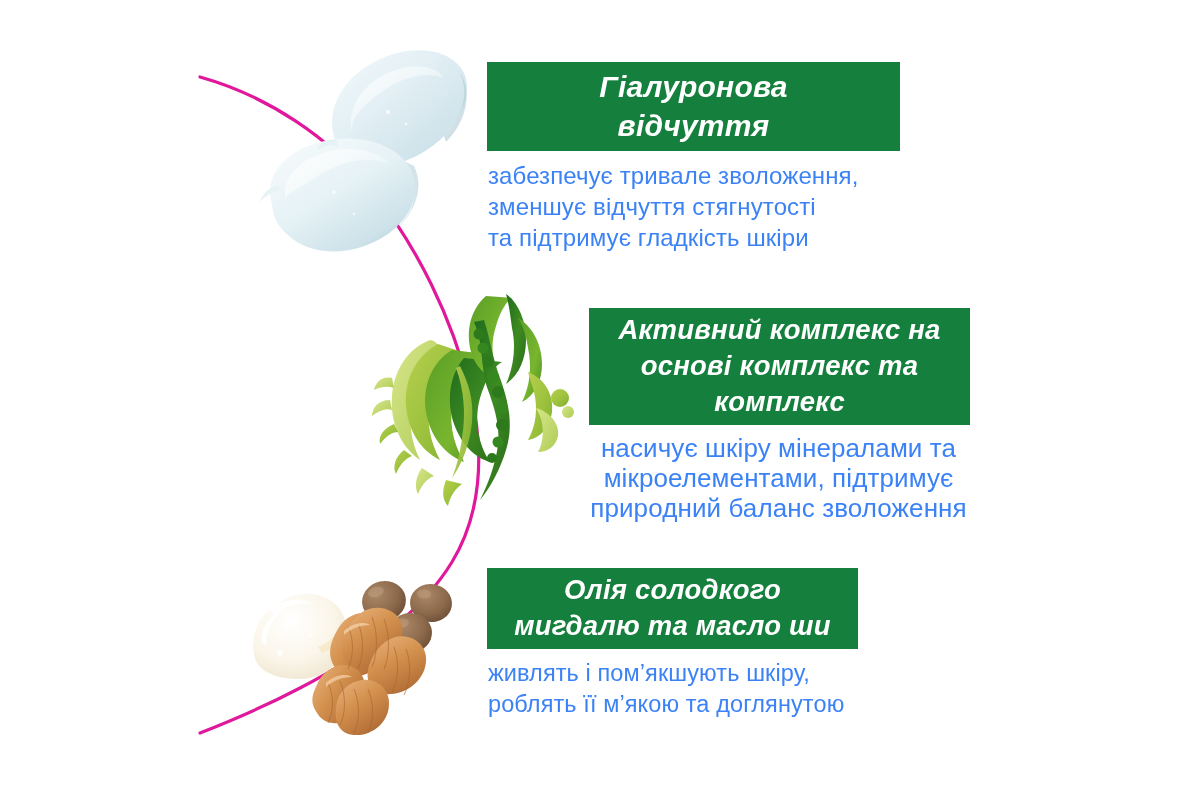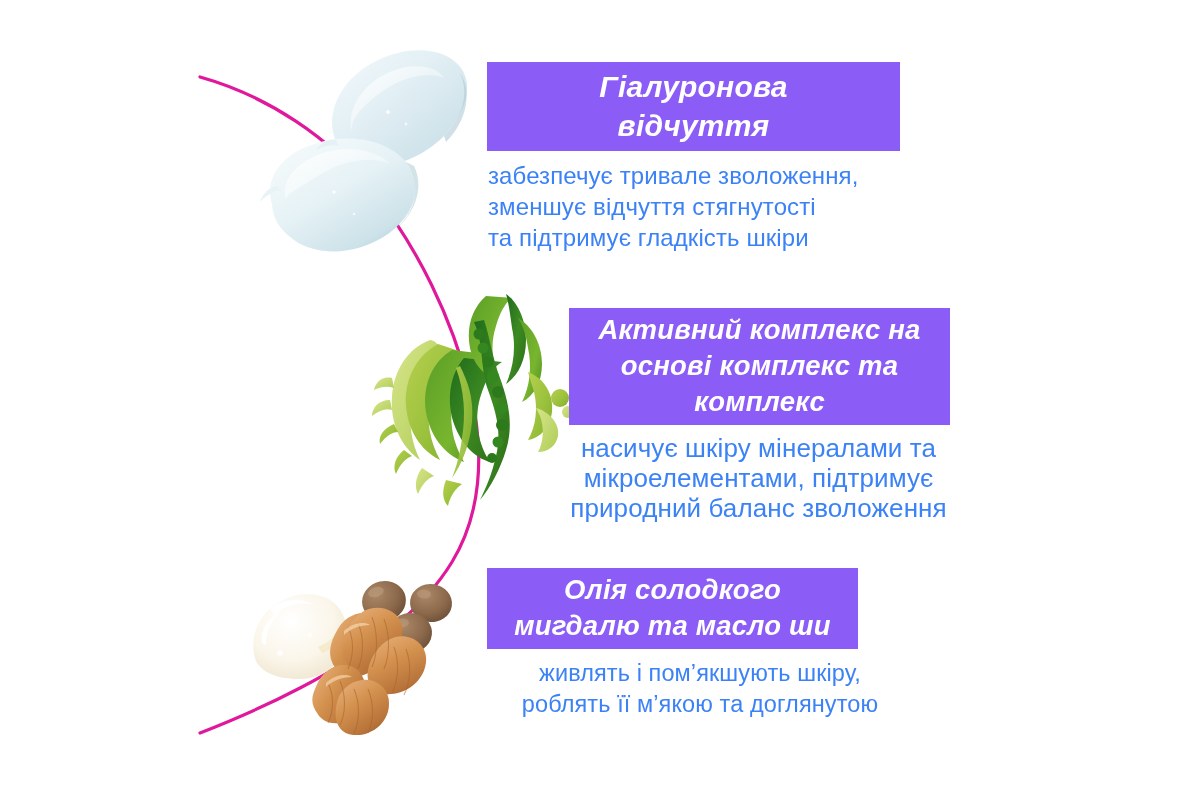--- a/index.html
+++ b/index.html
@@ -43,21 +43,21 @@
 
   
   #art-almond { left: 248px; top: 565px; width: 215px; height: 170px; }
 
   
   .block {
     position: absolute;
     z-index: 4;
   }
   .banner {
-    background: #8b5cf6;
+    background: #15803d;
     color: #ffffff;
     font-style: italic;
     font-weight: bold;
     text-align: center;
     letter-spacing: 0.2px;
   }
   .banner span { display: block; }
   .desc {
     color: #3b82f6;
     font-weight: 400;
@@ -76,21 +76,21 @@
   }
   #block-1 .desc {
     margin-top: 9px;
     font-size: 24px;
     line-height: 31px;
     text-align: left;
     padding-left: 1px;
   }
 
   
-  #block-2 { left: 569px; top: 308px; width: 381px; }
+  #block-2 { left: 589px; top: 308px; width: 381px; }
   #block-2 .banner {
     width: 381px;
     font-size: 27.5px;
     line-height: 36px;
     padding: 4px 0 5px 0;
     box-sizing: border-box;
   }
   #block-2 .desc {
     margin-top: 8px;
     font-size: 26px;
@@ -105,21 +105,21 @@
     width: 371px;
     font-size: 27.5px;
     line-height: 36px;
     padding: 4px 0 5px 0;
     box-sizing: border-box;
   }
   #block-3 .desc {
     margin-top: 9px;
     font-size: 23.5px;
     line-height: 31px;
-    text-align: center;
+    text-align: left;
     padding-left: 1px;
   }
 </style>
 </head>
 <body>
 
 <div id="stage">
 
   <svg id="curve-layer" viewBox="0 0 1200 800">
     <path d="M 200 77

